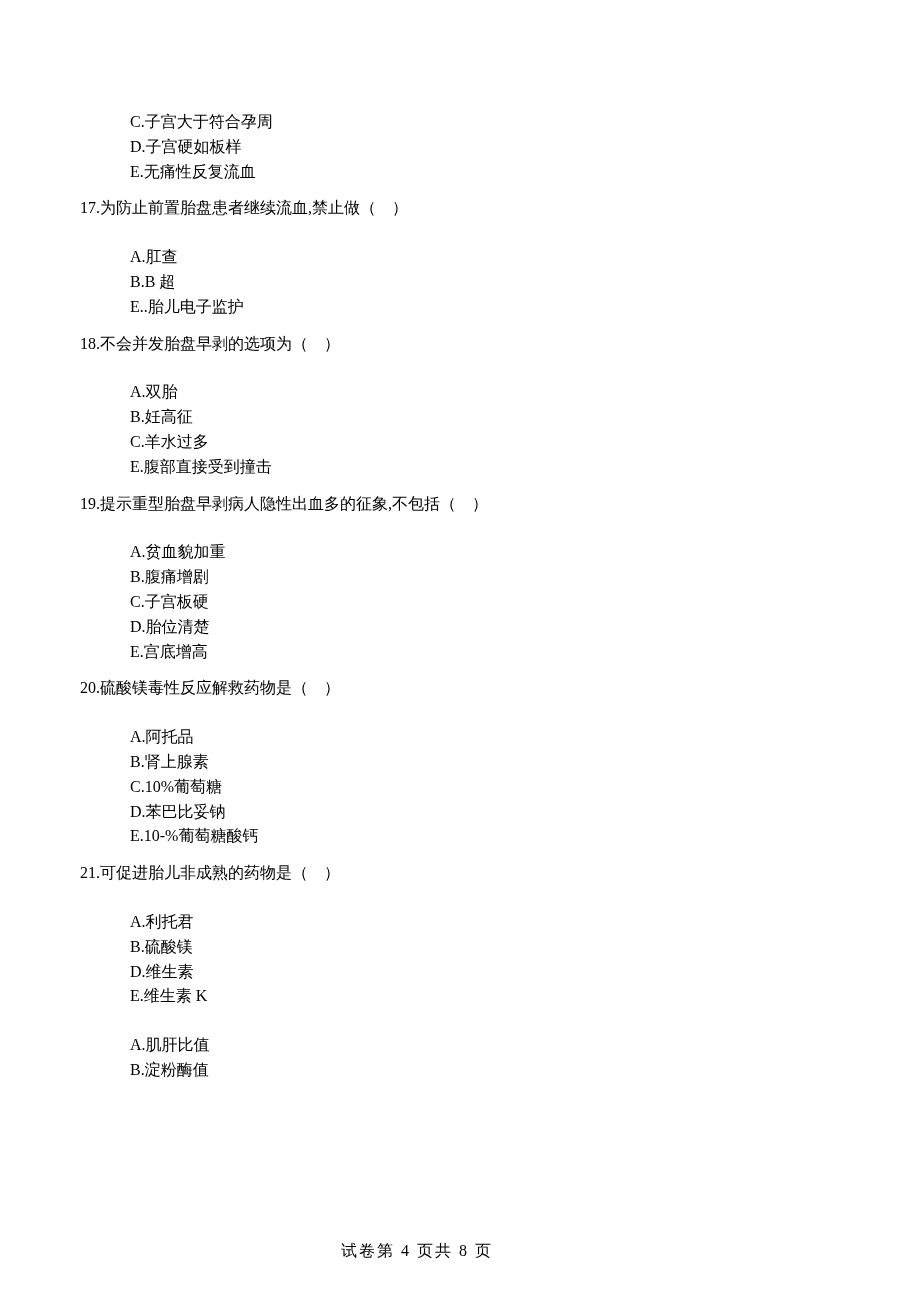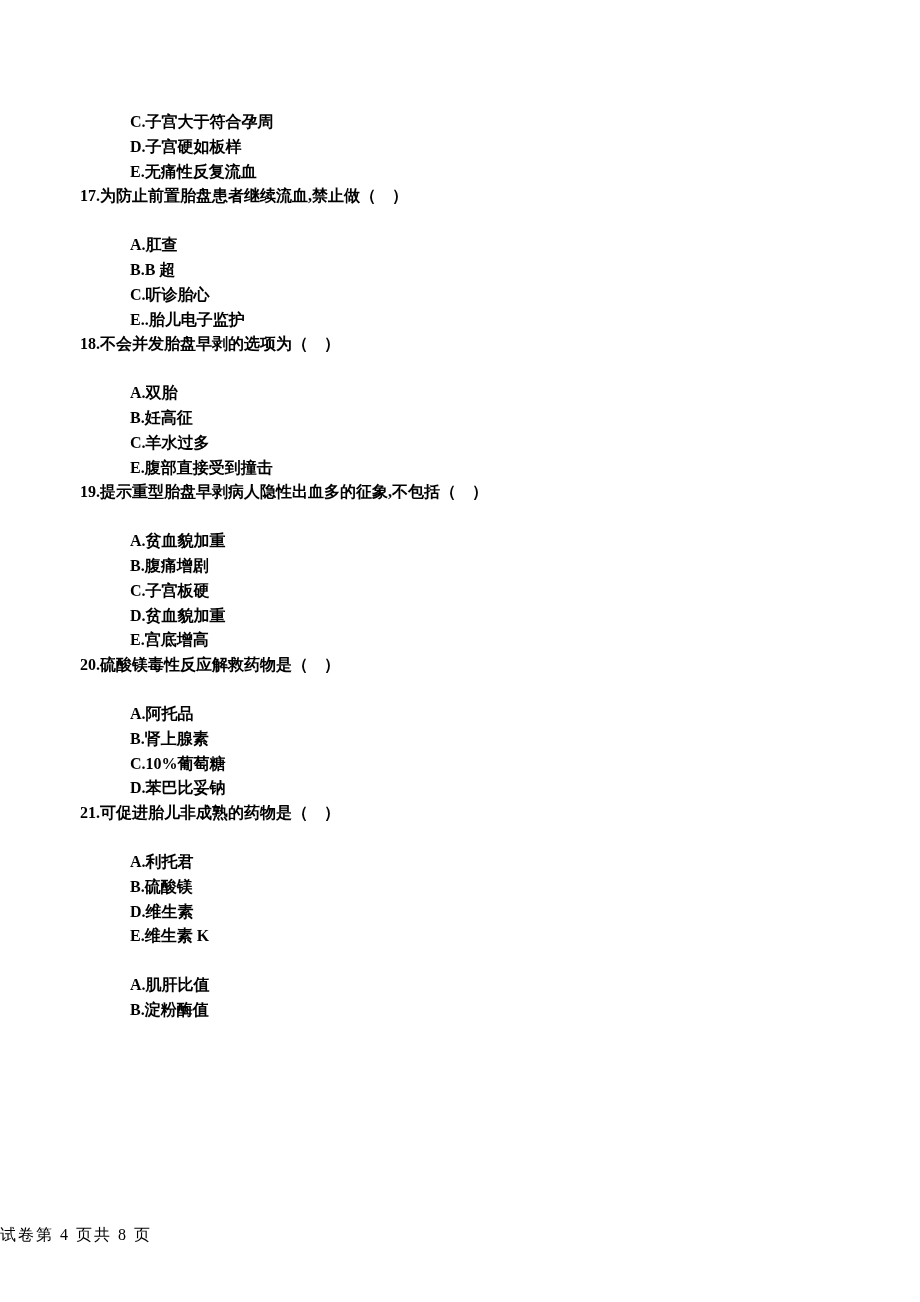--- a/index.html
+++ b/index.html
@@ -13,75 +13,74 @@
       background: #ffffff;
       font-family: "SimSun", "宋体", serif;
       font-size: 16px;
       color: #000000;
       position: relative;
       padding: 110px 80px 40px 80px;
       line-height: 1.55;
     }
     .content {
       margin-left: 22px;
-      font-weight: bold;
     }
     .option-line {
       padding-left: 28px;
       margin-bottom: 0px;
     }
     .question-line {
       margin-left: -22px;
-      margin-top: 0px;
+      margin-top: 12px;
     }
     .gap {
       height: 24px;
     }
     .footer {
       position: absolute;
-      bottom: 54px;
+      bottom: 38px;
       left: 0;
       width: 834px;
-      text-align: left;
+      text-align: center;
       font-size: 16px;
       letter-spacing: 2px;
     }
   </style>
 </head>
 <body>
 
 <div class="content">
   <div class="option-line">C.子宫大于符合孕周</div>
   <div class="option-line">D.子宫硬如板样</div>
   <div class="option-line">E.无痛性反复流血</div>
   <div class="question-line">17.为防止前置胎盘患者继续流血,禁止做（　）</div>
   <div class="gap"></div>
   <div class="option-line">A.肛查</div>
   <div class="option-line">B.B 超</div>
-  <div class="option-line">C.听诊胎心</div>
   <div class="option-line">E..胎儿电子监护</div>
   <div class="question-line">18.不会并发胎盘早剥的选项为（　）</div>
   <div class="gap"></div>
   <div class="option-line">A.双胎</div>
   <div class="option-line">B.妊高征</div>
   <div class="option-line">C.羊水过多</div>
   <div class="option-line">E.腹部直接受到撞击</div>
   <div class="question-line">19.提示重型胎盘早剥病人隐性出血多的征象,不包括（　）</div>
   <div class="gap"></div>
   <div class="option-line">A.贫血貌加重</div>
   <div class="option-line">B.腹痛增剧</div>
   <div class="option-line">C.子宫板硬</div>
-  <div class="option-line">D.贫血貌加重</div>
+  <div class="option-line">D.胎位清楚</div>
   <div class="option-line">E.宫底增高</div>
   <div class="question-line">20.硫酸镁毒性反应解救药物是（　）</div>
   <div class="gap"></div>
   <div class="option-line">A.阿托品</div>
   <div class="option-line">B.肾上腺素</div>
   <div class="option-line">C.10%葡萄糖</div>
   <div class="option-line">D.苯巴比妥钠</div>
+  <div class="option-line">E.10-%葡萄糖酸钙</div>
   <div class="question-line">21.可促进胎儿非成熟的药物是（　）</div>
   <div class="gap"></div>
   <div class="option-line">A.利托君</div>
   <div class="option-line">B.硫酸镁</div>
   <div class="option-line">D.维生素</div>
   <div class="option-line">E.维生素 K</div>
   <div class="gap"></div>
   <div class="option-line">A.肌肝比值</div>
   <div class="option-line">B.淀粉酶值</div>
 </div>

